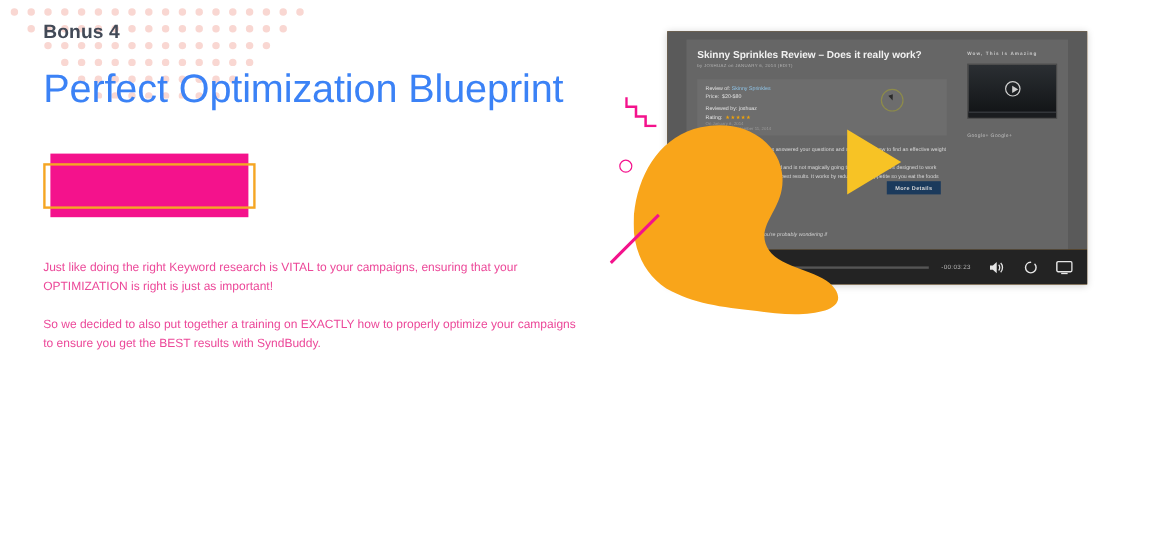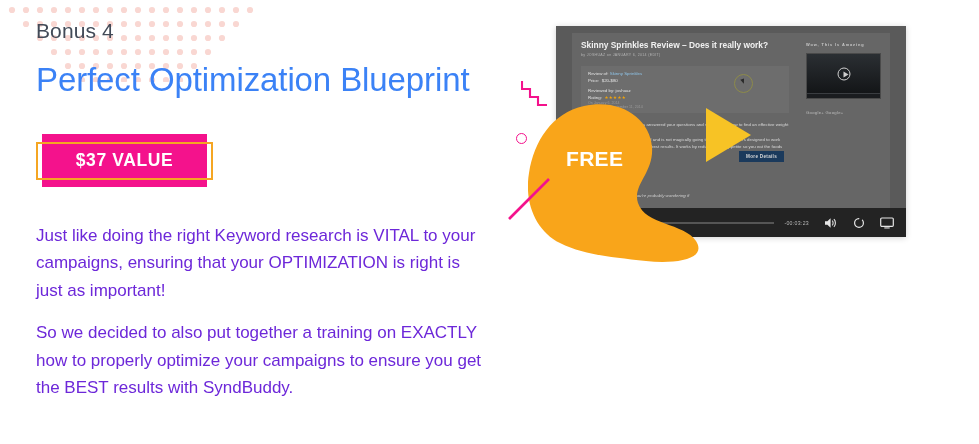--- a/index.html
+++ b/index.html
@@ -25,24 +25,25 @@
 
   
   #left-col {
     position: absolute;
     left: 36px;
     top: 18px;
     width: 460px;
   }
 
   #eyebrow {
-    font-size: 21px;
+    font-size: 16px;
     color: #424a57;
     letter-spacing: 0.1px;
     line-height: 1.2;
+    font-weight: bold;
   }
 
   #headline {
     font-size: 33px;
     line-height: 1.29;
     color: #3b82f6;
     font-weight: 400;
     margin-top: 16px;
     letter-spacing: -0.1px;
   }
@@ -85,23 +86,23 @@
     letter-spacing: 0.6px;
     z-index: 3;
   }
 
   
   #body-copy {
     margin-top: 32px;
     width: 450px;
   }
   #body-copy p {
-    font-size: 17px;
+    font-size: 10px;
     line-height: 1.62;
-    color: #6d28d9;
+    color: #ec4899;
     margin-bottom: 15px;
   }
   #body-copy p:last-child { margin-bottom: 12px; }
 
   
   #media-block {
     position: absolute;
     left: 556px;
     top: 26px;
     width: 350px;
@@ -474,21 +475,20 @@
 
 <div id="left-col">
 
   <div id="eyebrow">Bonus 4</div>
 
   <h1 id="headline">Perfect Optimization Blueprint</h1>
 
   <div id="value-badge-wrap">
     <div id="value-badge-fill"></div>
     <div id="value-badge-outline"></div>
-    <div id="value-badge-label">$37 VALUE</div>
   </div>
 
   <div id="body-copy">
     <p>Just like doing the right Keyword research is VITAL to your campaigns, ensuring that your OPTIMIZATION is right is just as important!</p>
     <p>So we decided to also put together a training on EXACTLY how to properly optimize your campaigns to ensure you get the BEST results with SyndBuddy.</p>
   </div>
 </div>
 
 <div id="media-block">
 
@@ -576,21 +576,20 @@
   </div>
 </div>
 
 <svg id="free-bonus-blob" viewBox="0 0 178 160" xmlns="http://www.w3.org/2000/svg">
   <path d="M56 3 C93 -5 122 16 124 44 C126 70 104 82 110 100
            C117 122 156 120 168 138 C180 157 146 161 118 158
            C82 154 56 152 32 140 C8 128 -4 100 1 70
            C6 38 24 10 56 3 Z" fill="#f9a51a"></path>
 </svg>
 <div id="free-bonus-label">
-  <div>FREE</div>
 </div>
 
 <div id="play-triangle"></div>
 
 <svg id="deco-zigzag" width="27" height="26" viewBox="0 0 27 26" xmlns="http://www.w3.org/2000/svg">
   <path d="M1 1 V9 H9 V17 H17 V25 H26" stroke="#f4128c" stroke-width="2.1" fill="none"></path>
 </svg>
 
 <div id="deco-circle"></div>
 

